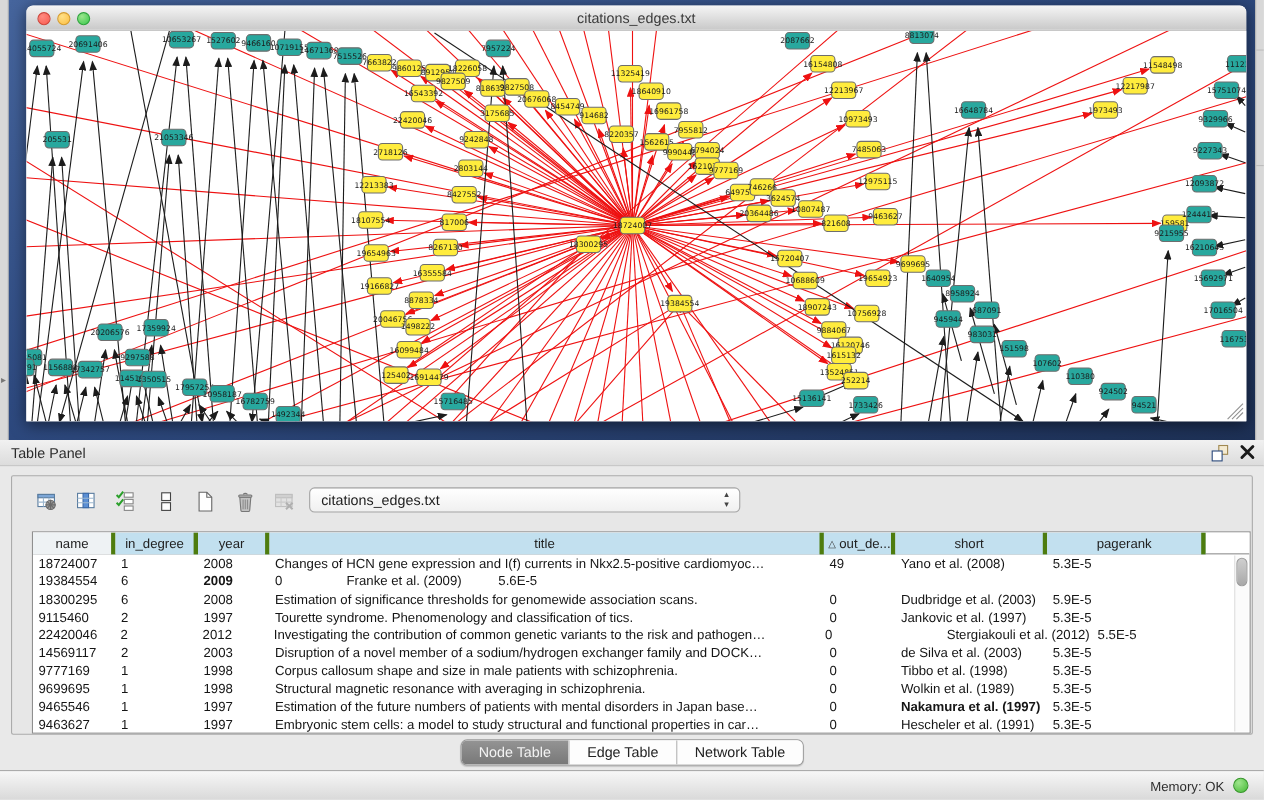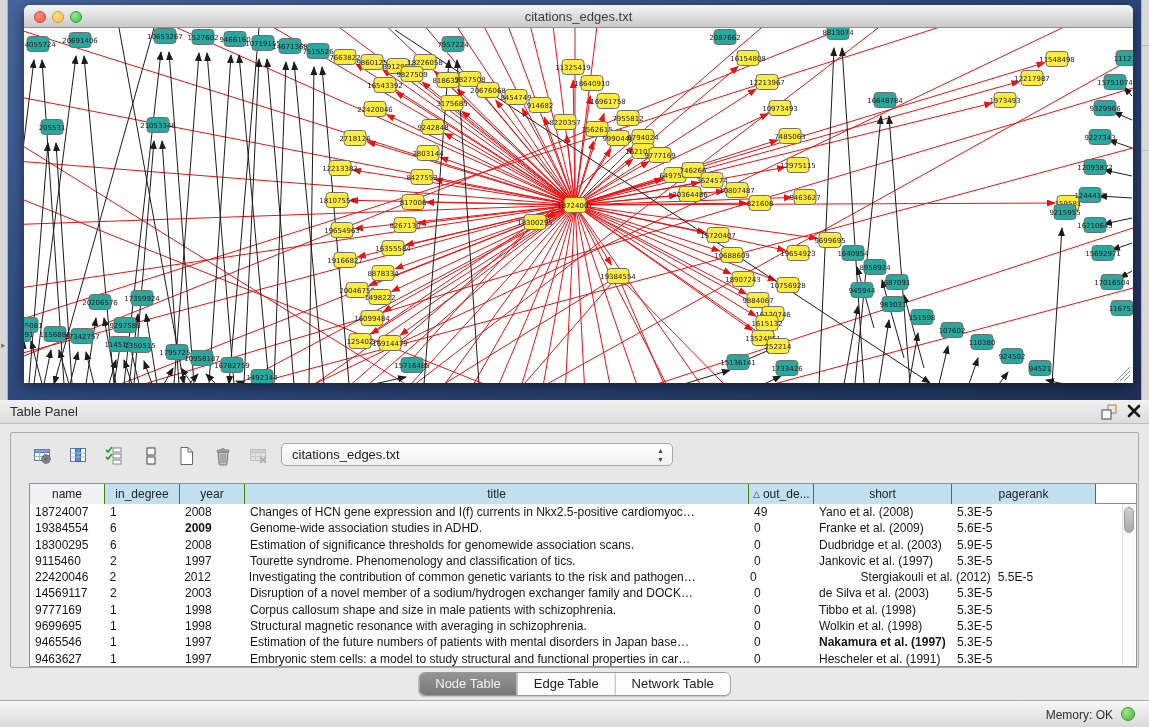--- a/index.html
+++ b/index.html
@@ -45,21 +45,21 @@
   .tool-btn.disabled{opacity:.45;cursor:default;}
   .combo{position:absolute;left:270px;top:10px;width:392px;height:23px;
          background:linear-gradient(#ffffff,#f0f0f0);border:1px solid #a6a6a6;border-radius:5px;
          font-size:13px;color:#1d1d1d;line-height:21px;padding-left:10px;cursor:pointer;}
   .combo .arrows{position:absolute;right:8px;top:2px;font-size:7px;line-height:9px;color:#444;text-align:center;}
 
   .table-box{position:absolute;left:18px;top:50px;width:1108px;height:184px;
              background:#fff;border:1px solid #8f8f8f;overflow:hidden;}
   .thead{display:flex;height:20px;border-bottom:1px solid #8f8f8f;background:#fff;}
   .th{height:20px;font-size:12px;color:#222;display:flex;align-items:center;justify-content:center;
-      background:#c2e0ef;border-right:1px solid #4d7c0f;overflow:hidden;white-space:nowrap;cursor:pointer;}
+      background:#c2e0ef;border-right:4px solid #4d7c0f;overflow:hidden;white-space:nowrap;cursor:pointer;}
   .th.first{background:#eef2f4;}
   .th .sort{font-size:9px;margin-right:3px;color:#333;}
   .trow{display:flex;height:16.3px;cursor:default;}
   .td{font-size:12px;color:#151515;line-height:16.3px;padding-left:5px;
       overflow:hidden;white-space:nowrap;}
   .vscroll{position:absolute;right:1px;top:21px;bottom:1px;width:13px;
            background:#fbfbfb;border-left:1px solid #dedede;}
   .vthumb{position:absolute;left:1px;top:2px;width:10px;height:26px;border-radius:5px;
           background:linear-gradient(#cfcfcf,#a9a9a9);border:1px solid #9b9b9b;cursor:pointer;}
 
@@ -910,21 +910,20 @@
               <div class="td" style="width: 65px;">2008</div>
               <div class="td" style="width: 504px;">Changes of HCN gene expression and I(f) currents in Nkx2.5-positive cardiomyoc…</div>
               <div class="td" style="width: 65px;">49</div>
               <div class="td" style="width: 138px;">Yano et al. (2008)</div>
               <div class="td" style="width: 144px;">5.3E-5</div>
             </div>
             <div class="trow">
               <div class="td" style="width: 75px;">19384554</div>
               <div class="td" style="width: 75px;">6</div>
               <div class="td" style="width: 65px; font-weight: bold;">2009</div>
-              <div class="td" style="width: 504px;">Genome-wide association studies in ADHD.</div>
               <div class="td" style="width: 65px;">0</div>
               <div class="td" style="width: 138px;">Franke et al. (2009)</div>
               <div class="td" style="width: 144px;">5.6E-5</div>
             </div>
             <div class="trow">
               <div class="td" style="width: 75px;">18300295</div>
               <div class="td" style="width: 75px;">6</div>
               <div class="td" style="width: 65px;">2008</div>
               <div class="td" style="width: 504px;">Estimation of significance thresholds for genomewide association scans.</div>
               <div class="td" style="width: 65px;">0</div>
@@ -966,21 +965,21 @@
               <div class="td" style="width: 65px;">0</div>
               <div class="td" style="width: 138px;">Tibbo et al. (1998)</div>
               <div class="td" style="width: 144px;">5.3E-5</div>
             </div>
             <div class="trow">
               <div class="td" style="width: 75px;">9699695</div>
               <div class="td" style="width: 75px;">1</div>
               <div class="td" style="width: 65px;">1998</div>
               <div class="td" style="width: 504px;">Structural magnetic resonance with averaging in schizophrenia.</div>
               <div class="td" style="width: 65px;">0</div>
-              <div class="td" style="width: 138px;">Wolkin et al. (1998)</div>
+              <div class="td" style="width: 138px;">Wolkin et al. (1989)</div>
               <div class="td" style="width: 144px;">5.3E-5</div>
             </div>
             <div class="trow">
               <div class="td" style="width: 75px;">9465546</div>
               <div class="td" style="width: 75px;">1</div>
               <div class="td" style="width: 65px;">1997</div>
               <div class="td" style="width: 504px;">Estimation of the future numbers of patients with mental disorders in Japan base…</div>
               <div class="td" style="width: 65px;">0</div>
               <div class="td" style="width: 138px; font-weight: bold;">Nakamura et al. (1997)</div>
               <div class="td" style="width: 144px;">5.3E-5</div>

